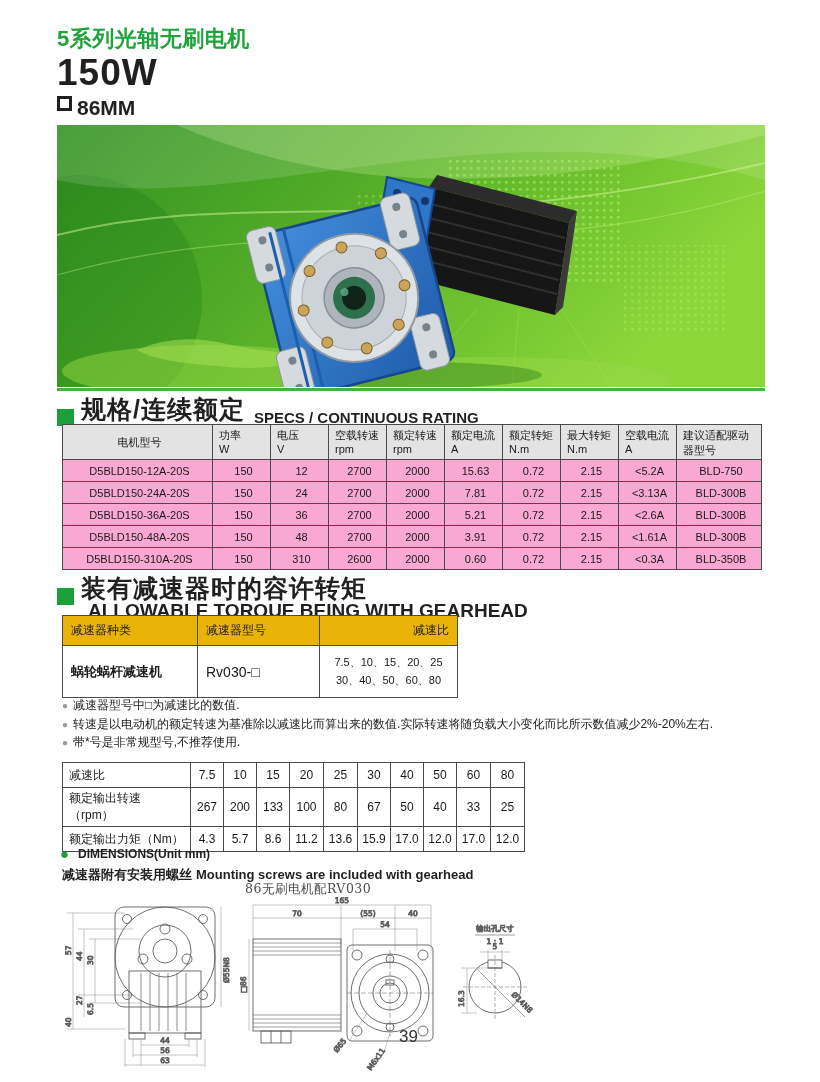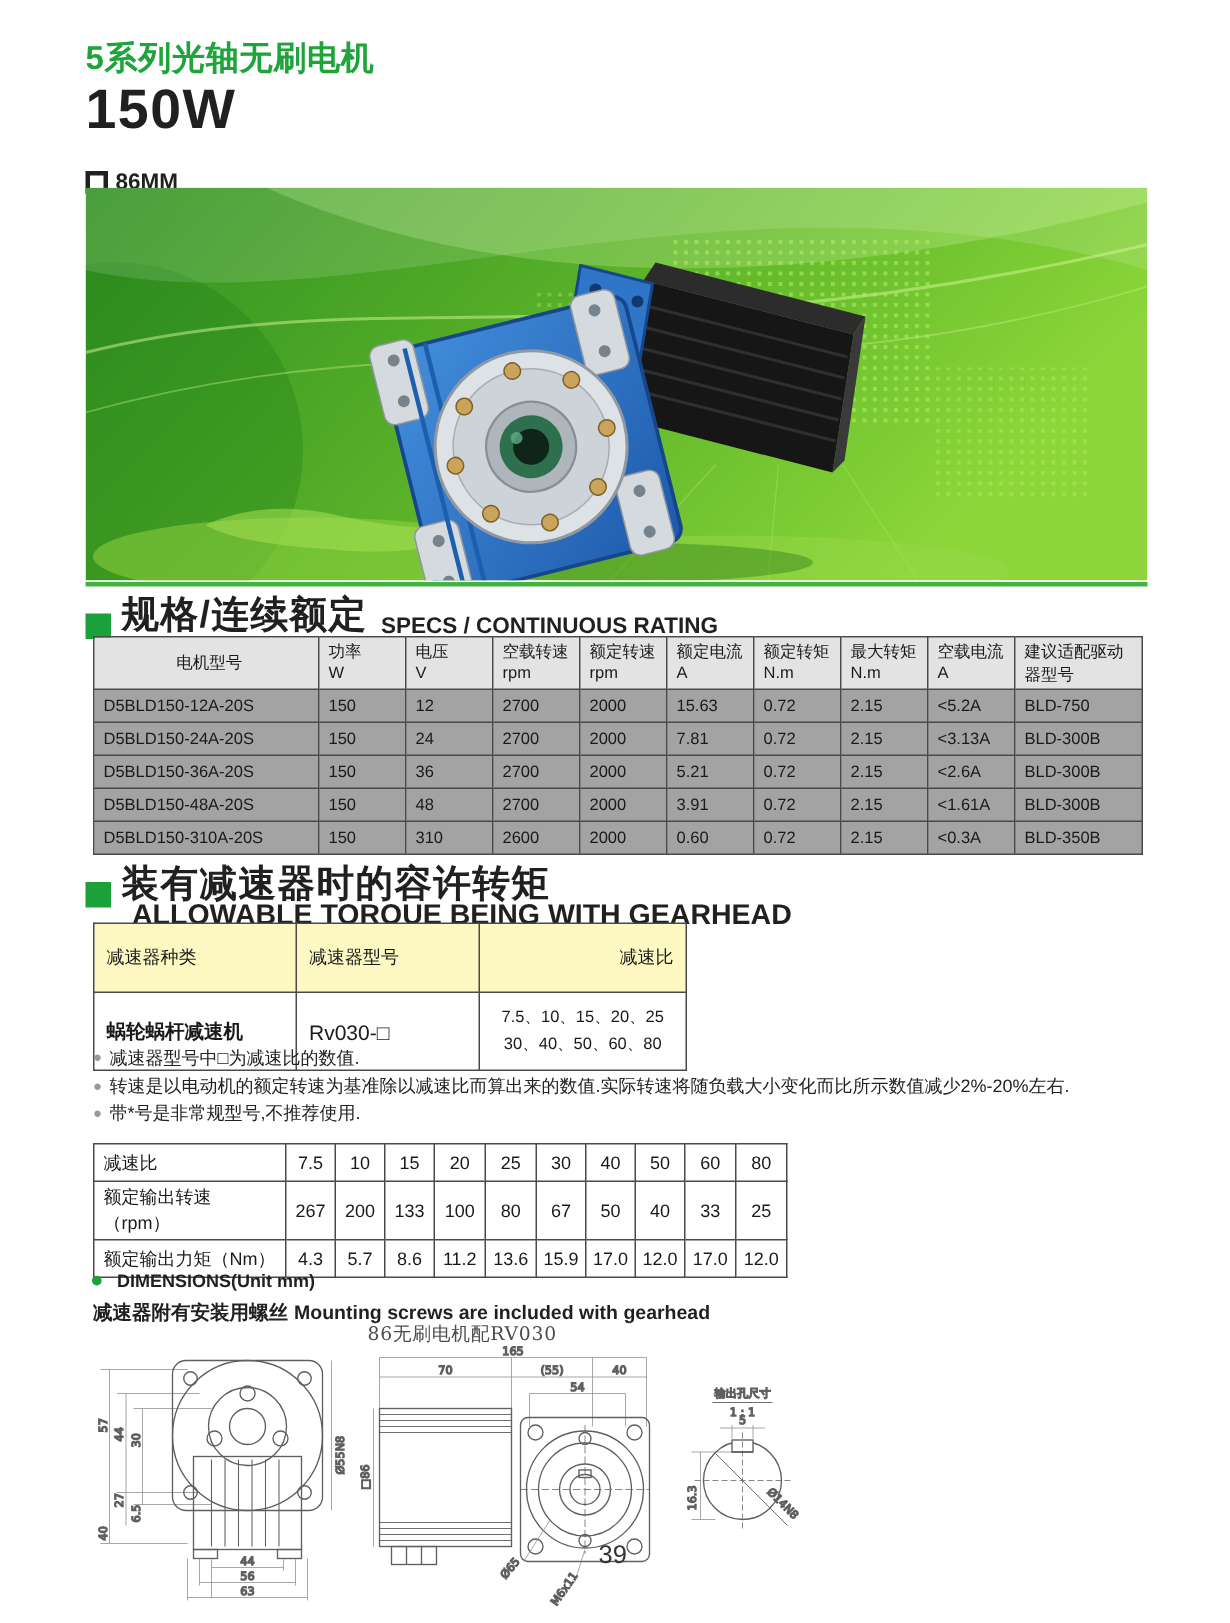--- a/index.html
+++ b/index.html
@@ -4,21 +4,21 @@
 <style>
   * { margin:0; padding:0; box-sizing:border-box; }
   html,body { background:#ffffff; }
   body { width:820px; height:1082px; font-family:"Liberation Sans","DejaVu Sans",sans-serif; color:#1a1a1a; position:relative; }
   .page { position:relative; width:820px; height:1082px; background:#fff; overflow:hidden; }
 
   
   .hdr { position:absolute; left:57px; top:24px; }
   .series-title { color:#1fa43c; font-size:22px; font-weight:bold; letter-spacing:0.5px; }
   .power { font-size:37px; font-weight:bold; line-height:1.05; letter-spacing:1px; color:#221f1f; }
-  .frame-row { display:flex; align-items:center; gap:5px; margin-top:20px; font-size:15px; font-weight:bold; color:#221f1f; }
+  .frame-row { display:flex; align-items:flex-start; gap:5px; margin-top:3px; font-size:21px; font-weight:bold; color:#221f1f; }
   .frame-square { width:15px; height:15px; border:3px solid #221f1f; display:inline-block; }
 
   
   .banner { position:absolute; left:57px; top:125px; width:708px; height:262px; overflow:hidden; }
   .banner svg { display:block; }
   .banner-line { position:absolute; left:57px; top:388px; width:708px; height:3px; background:#43b243; }
 
   
   .sec-head { position:absolute; display:flex; align-items:flex-end; }
   .sec-sq { width:17px; height:17px; background:#1ca03a; margin-right:7px; flex:0 0 auto; }
@@ -26,24 +26,24 @@
   .sec-en { font-size:15px; font-weight:bold; margin-left:9px; color:#221f1f; }
   .sec-en2 { position:absolute; left:88px; font-size:19px; font-weight:bold; color:#221f1f; }
 
   
   table { border-collapse:collapse; table-layout:fixed; }
   th, td { border:1px solid #4a4a4a; font-weight:normal; }
 
   .spec-table { position:absolute; left:62px; top:424px; width:697px; font-size:11px;padding-left:32px; }
   .spec-table thead th { background:#e3e3e3; height:35px; text-align:left; vertical-align:top; padding:3px 2px 2px 6px; line-height:1.3; }
   .spec-table thead th.mid { text-align:center; vertical-align:middle; }
-  .spec-table tbody td { height:22px; padding:1px 2px 1px 6px; background:#a3a3a3; }
+  .spec-table tbody td { height:22px; padding:1px 2px 1px 6px; background:#f9a8d4;text-align:center; }
 
   .gear-table { position:absolute; left:62px; top:615px; width:395px; font-size:12px; }
-  .gear-table thead th { background:#fef9c3; height:46px; padding:2px 8px; text-align:left; vertical-align:middle; }
+  .gear-table thead th { background:#eab308; height:30px; padding:2px 8px; text-align:left; vertical-align:middle; }
   .gear-table thead th.ratio-h { text-align:right; }
   .gear-table tbody td { height:52px; background:#fff; vertical-align:middle; padding:2px 8px; }
   .gear-type { font-weight:bold; font-size:13px; }
   .gear-model { font-size:14px; }
   .gear-ratios { text-align:center; font-size:11px; line-height:1.55; padding:2px 2px; }
 
   .notes { position:absolute; left:62px; top:699px; width:700px; }
   .note-line { display:flex; align-items:flex-start; font-size:12px; color:#222; margin-bottom:4.5px; line-height:1.15; }
   .note-dot { color:#9a9a9a; font-size:10px; margin-right:5px; line-height:1.4; }
 

